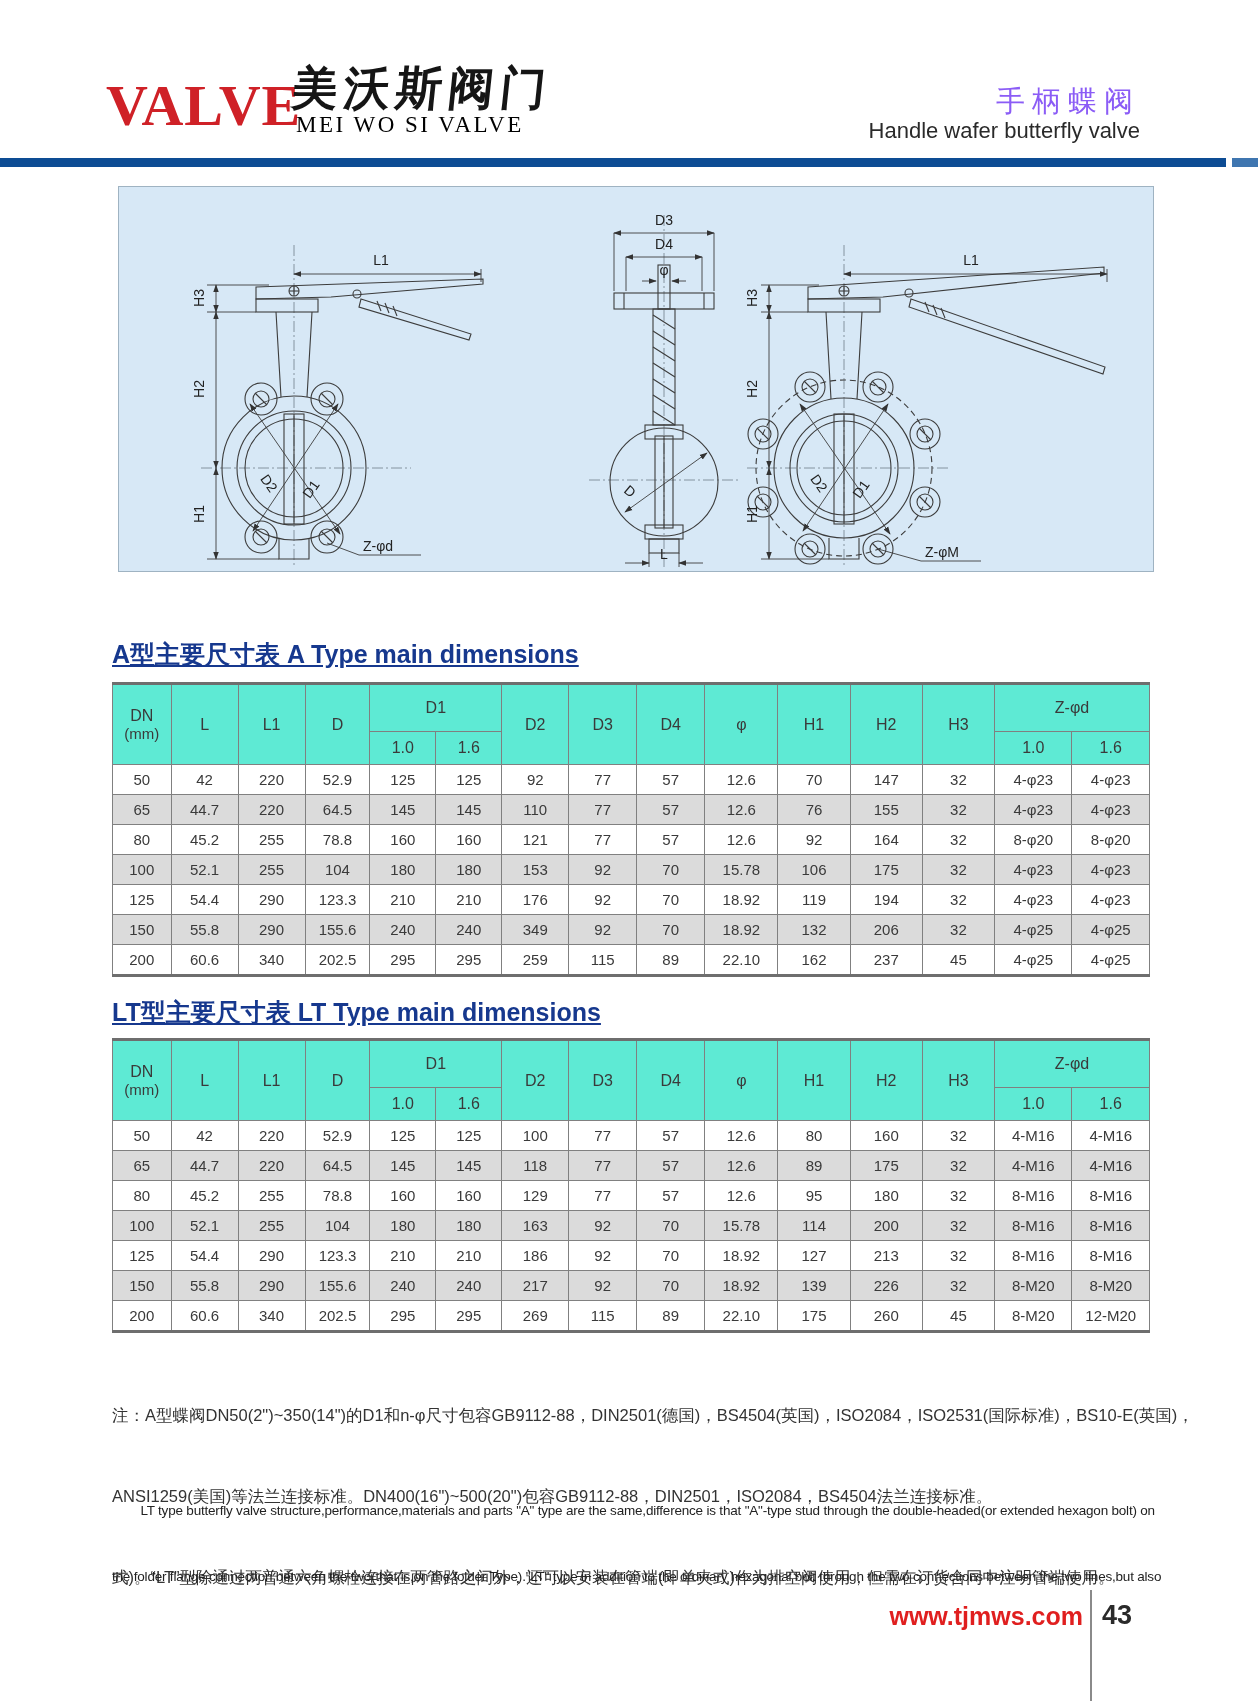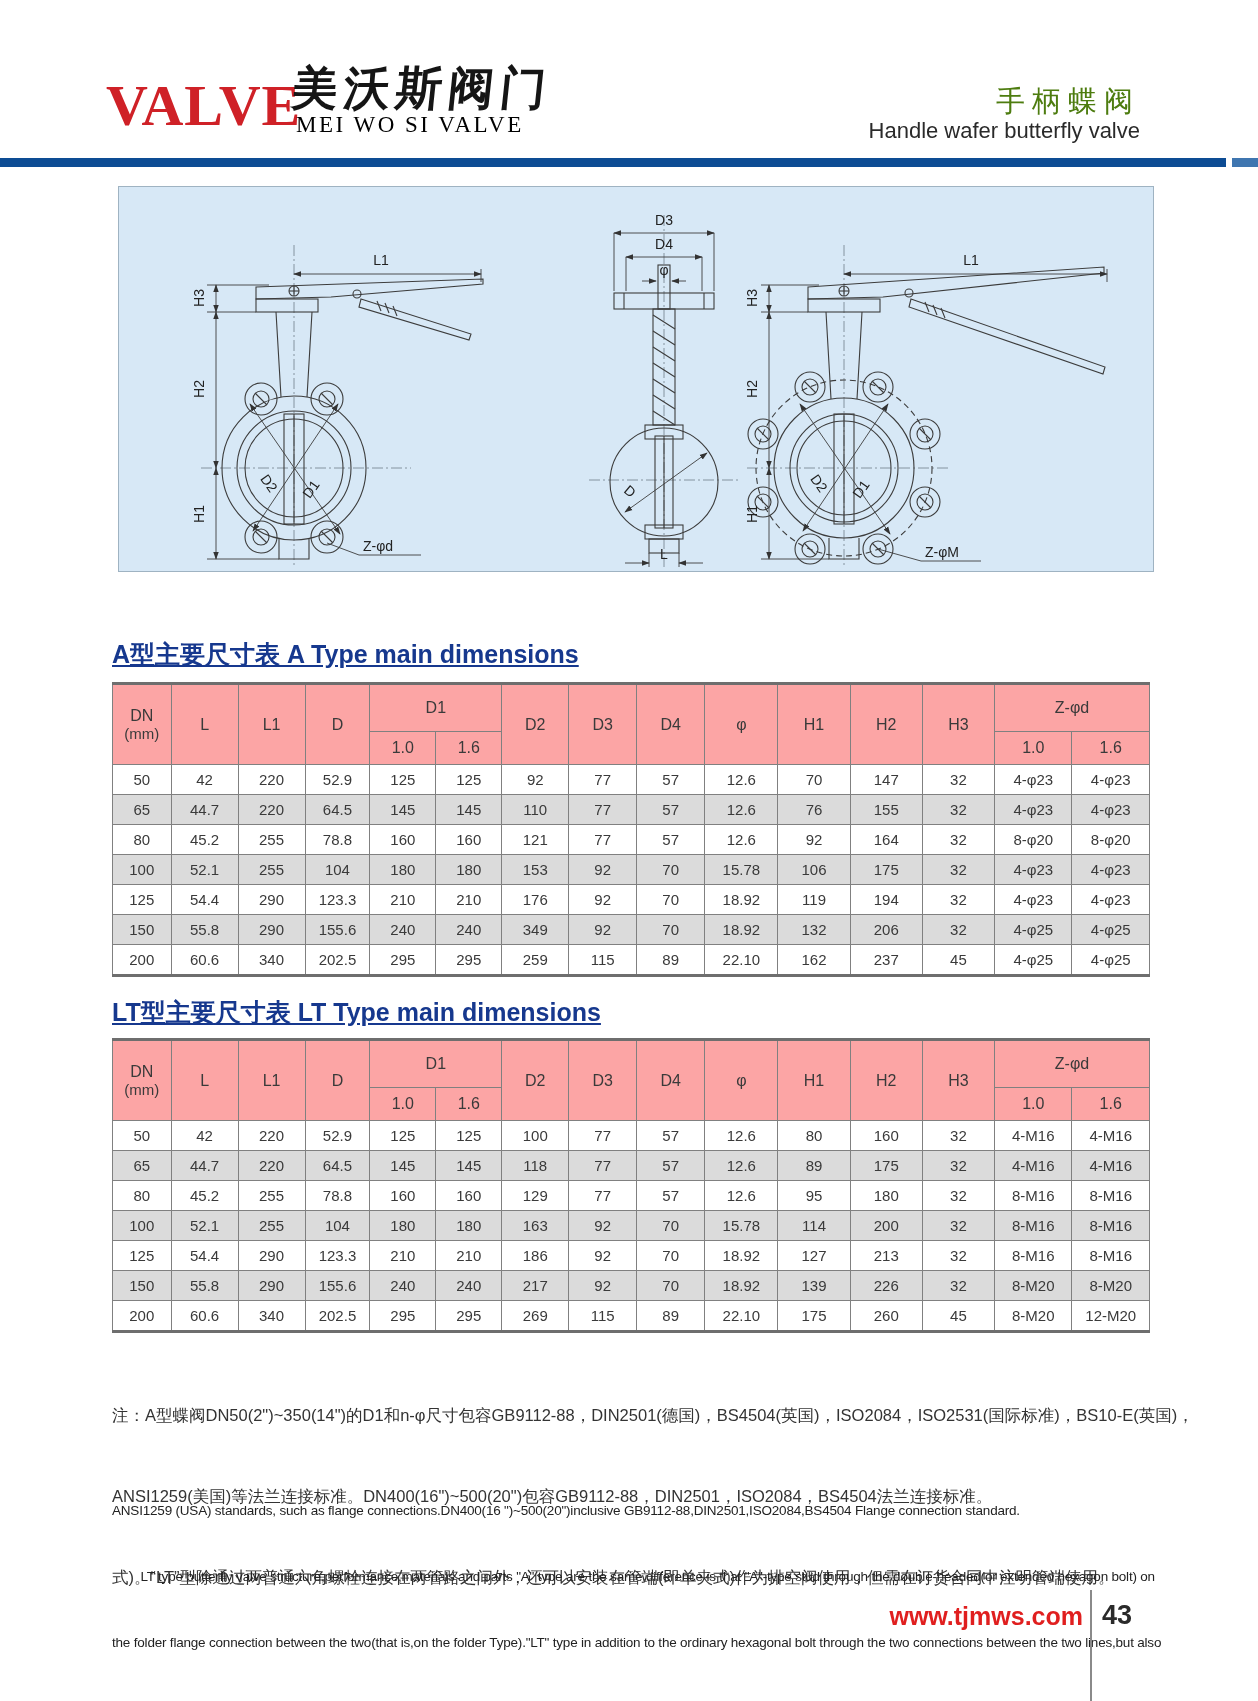--- a/index.html
+++ b/index.html
@@ -6,21 +6,21 @@
   body{width:1258px;height:1701px;position:relative;background:#fff;
        font-family:"Liberation Sans",sans-serif;color:#333;overflow:hidden;}
 
   
   .logo-mwsv{position:absolute;left:106px;top:72px;font-family:"Liberation Serif",serif;
              font-weight:bold;color:#cf2127;font-size:58px;letter-spacing:1px;}
   .logo-cn{position:absolute;left:292px;top:58px;font-family:"DejaVu Serif",serif;
            font-weight:bold;font-size:46px;color:#151515;transform:skewX(-6deg);letter-spacing:6px;}
   .logo-en{position:absolute;left:296px;top:112px;font-family:Liberation Serif, serif;
            font-size:23px;color:#000000;letter-spacing:2.5px;}
-  .prod-cn{position:absolute;right:118px;top:82px;font-size:29px;color:#4d7c0f;letter-spacing:7px;}
+  .prod-cn{position:absolute;right:118px;top:82px;font-size:29px;color:#8b5cf6;letter-spacing:7px;}
   .prod-en{position:absolute;right:118px;top:118px;font-size:22px;color:#2a2a2a;}
   .bar{position:absolute;top:158px;left:0;width:1226px;height:9px;background:#0d4c94;}
   .bar-end{position:absolute;top:158px;right:0;width:26px;height:9px;background:#3f76b0;}
 
   
   .panel{position:absolute;left:118px;top:186px;width:1034px;height:384px;
          background:#d7e8f6;border:1px solid #9fb3c2;}
   svg text.dlab{font-size:14px;fill:#222;font-family:"Liberation Sans",sans-serif;}
   .fig{stroke:#3c3c3c;fill:none;stroke-width:1.1;}
   .dim{stroke:#3c3c3c;fill:none;stroke-width:0.9;}
@@ -32,21 +32,21 @@
   #title-a{top:638px;}
   #title-lt{top:996px;}
 
   
   table.dims{position:absolute;left:112px;width:1038px;border-collapse:collapse;
              table-layout:fixed;font-size:15px;color:#3a3a3a;}
   #table-a{top:682px;}
   #table-lt{top:1038px;}
   table.dims th,table.dims td{border:1px solid #808080;text-align:center;vertical-align:middle;
              padding:0;font-weight:normal;}
-  table.dims thead th{background:#fca5a5;font-size:16px;}
+  table.dims thead th{background:#5eead4;font-size:16px;}
   table.dims thead tr:first-child th{height:46px;}
   table.dims thead tr:last-child th{height:32px;}
   table.dims tbody td{height:29px;background:#fff;}
   table.dims tbody tr.alt td{background:#dbdbdb;}
   table.dims{border-top:3px solid #6e6e6e;border-bottom:3px solid #6e6e6e;}
   .dn-unit{font-size:15px;}
 
   
   .notes-cn{position:absolute;left:112px;top:1348px;width:1060px;font-size:16.5px;
             color:#333;line-height:27px;white-space:pre;}
@@ -586,21 +586,20 @@
         </tr>
       </tbody>
   </table>
 
   <div class="notes-cn">
     <div>注：A型蝶阀DN50(2")~350(14")的D1和n-φ尺寸包容GB9112-88，DIN2501(德国)，BS4504(英国)，ISO2084，ISO2531(国际标准)，BS10-E(英国)，</div>
     <div>ANSI1259(美国)等法兰连接标准。DN400(16")~500(20")包容GB9112-88，DIN2501，ISO2084，BS4504法兰连接标准。</div>
     <div>式)。“LT”型除通过两普通六角螺栓连接在两管路之间外，还可以安装在管端(即单夹式)作为排空阀使用，但需在订货合同中注明管端使用。</div>
   </div>
   <div class="notes-en">
-    <div>ANSI1259 (USA) standards, such as flange connections.DN400(16 ")~500(20")inclusive GB9112-88,DIN2501,ISO2084,BS4504 Flange connection standard.</div>
     <div>        LT type butterfly valve structure,performance,materials and parts "A" type are the same,difference is that "A"-type stud through the double-headed(or extended hexagon bolt) on</div>
     <div>the folder flange connection between the two(that is,on the folder Type)."LT" type in addition to the ordinary hexagonal bolt through the two connections between the two lines,but also</div>
     
   </div>
 
   <div class="footer-url">www.tjmws.com</div>
   <div class="footer-divider"></div>
   <div class="footer-page">43</div>
 
 </div>

